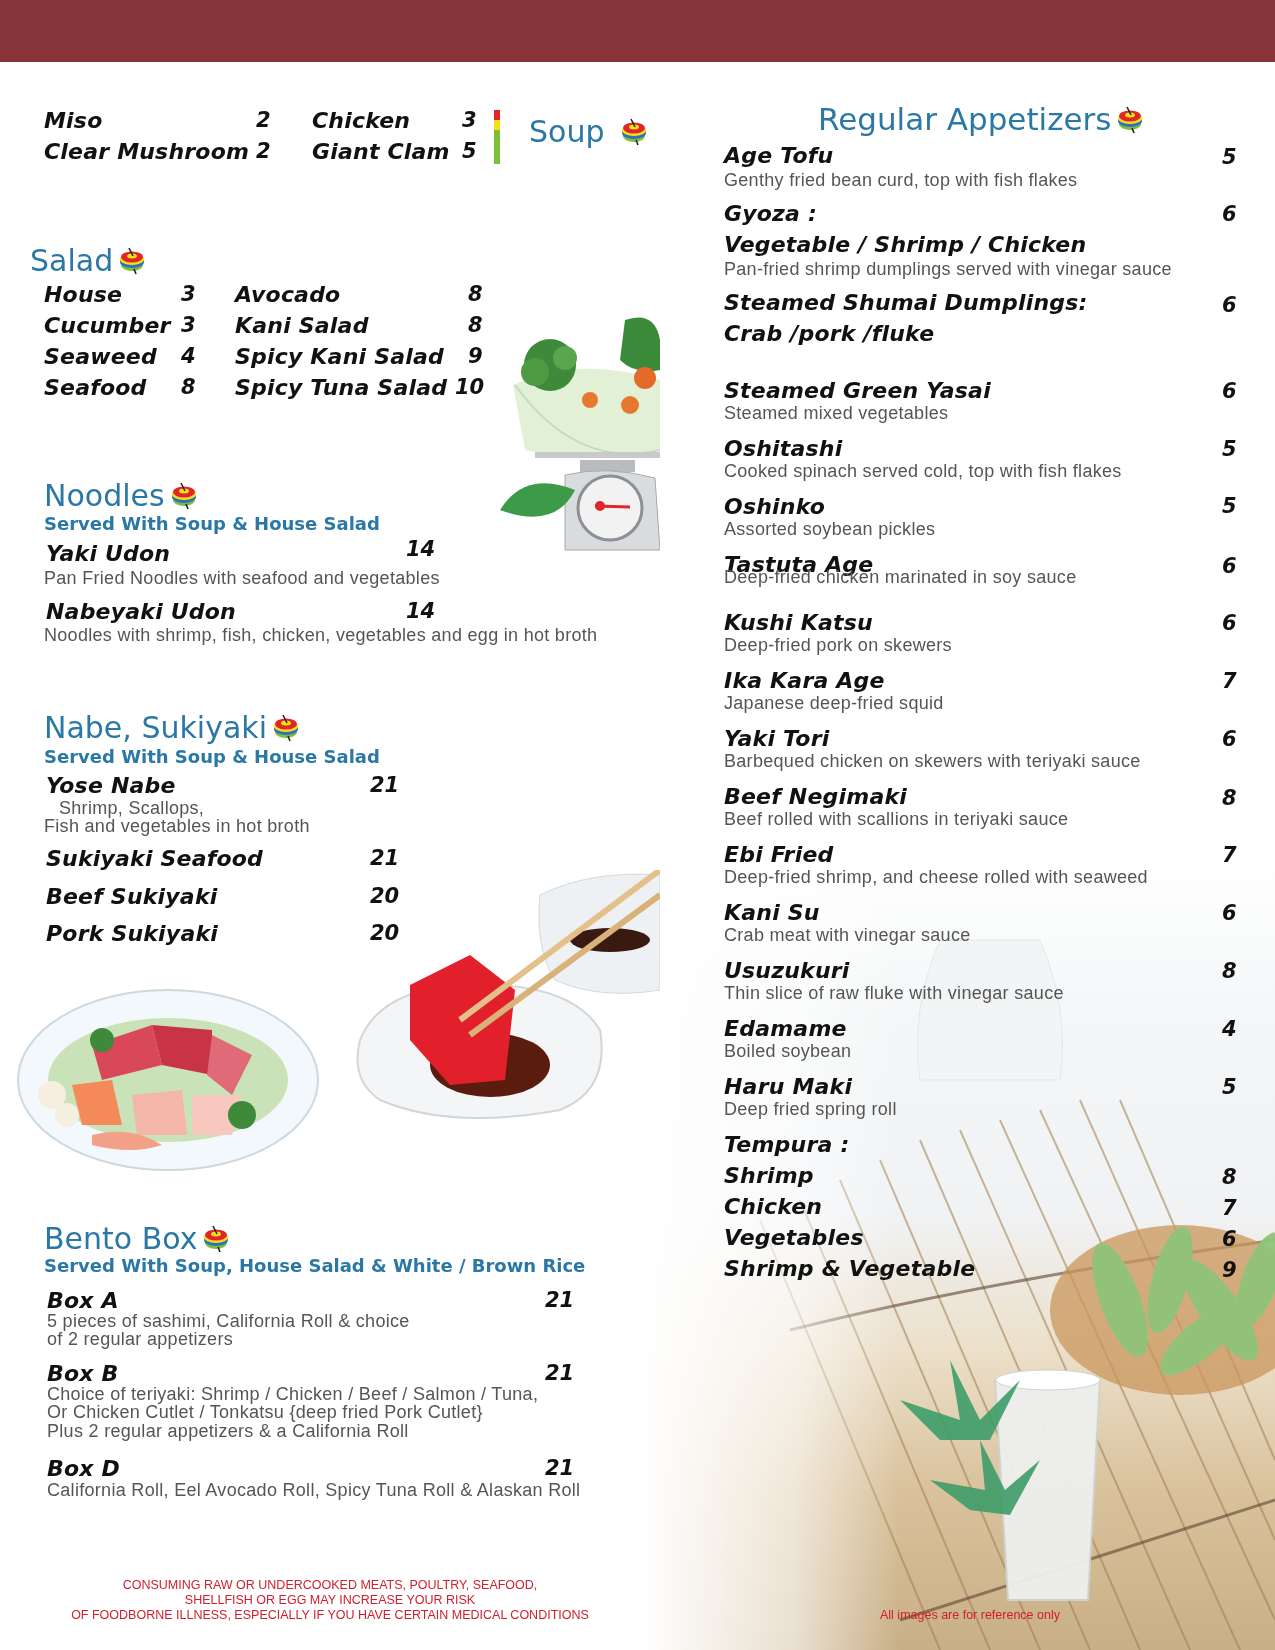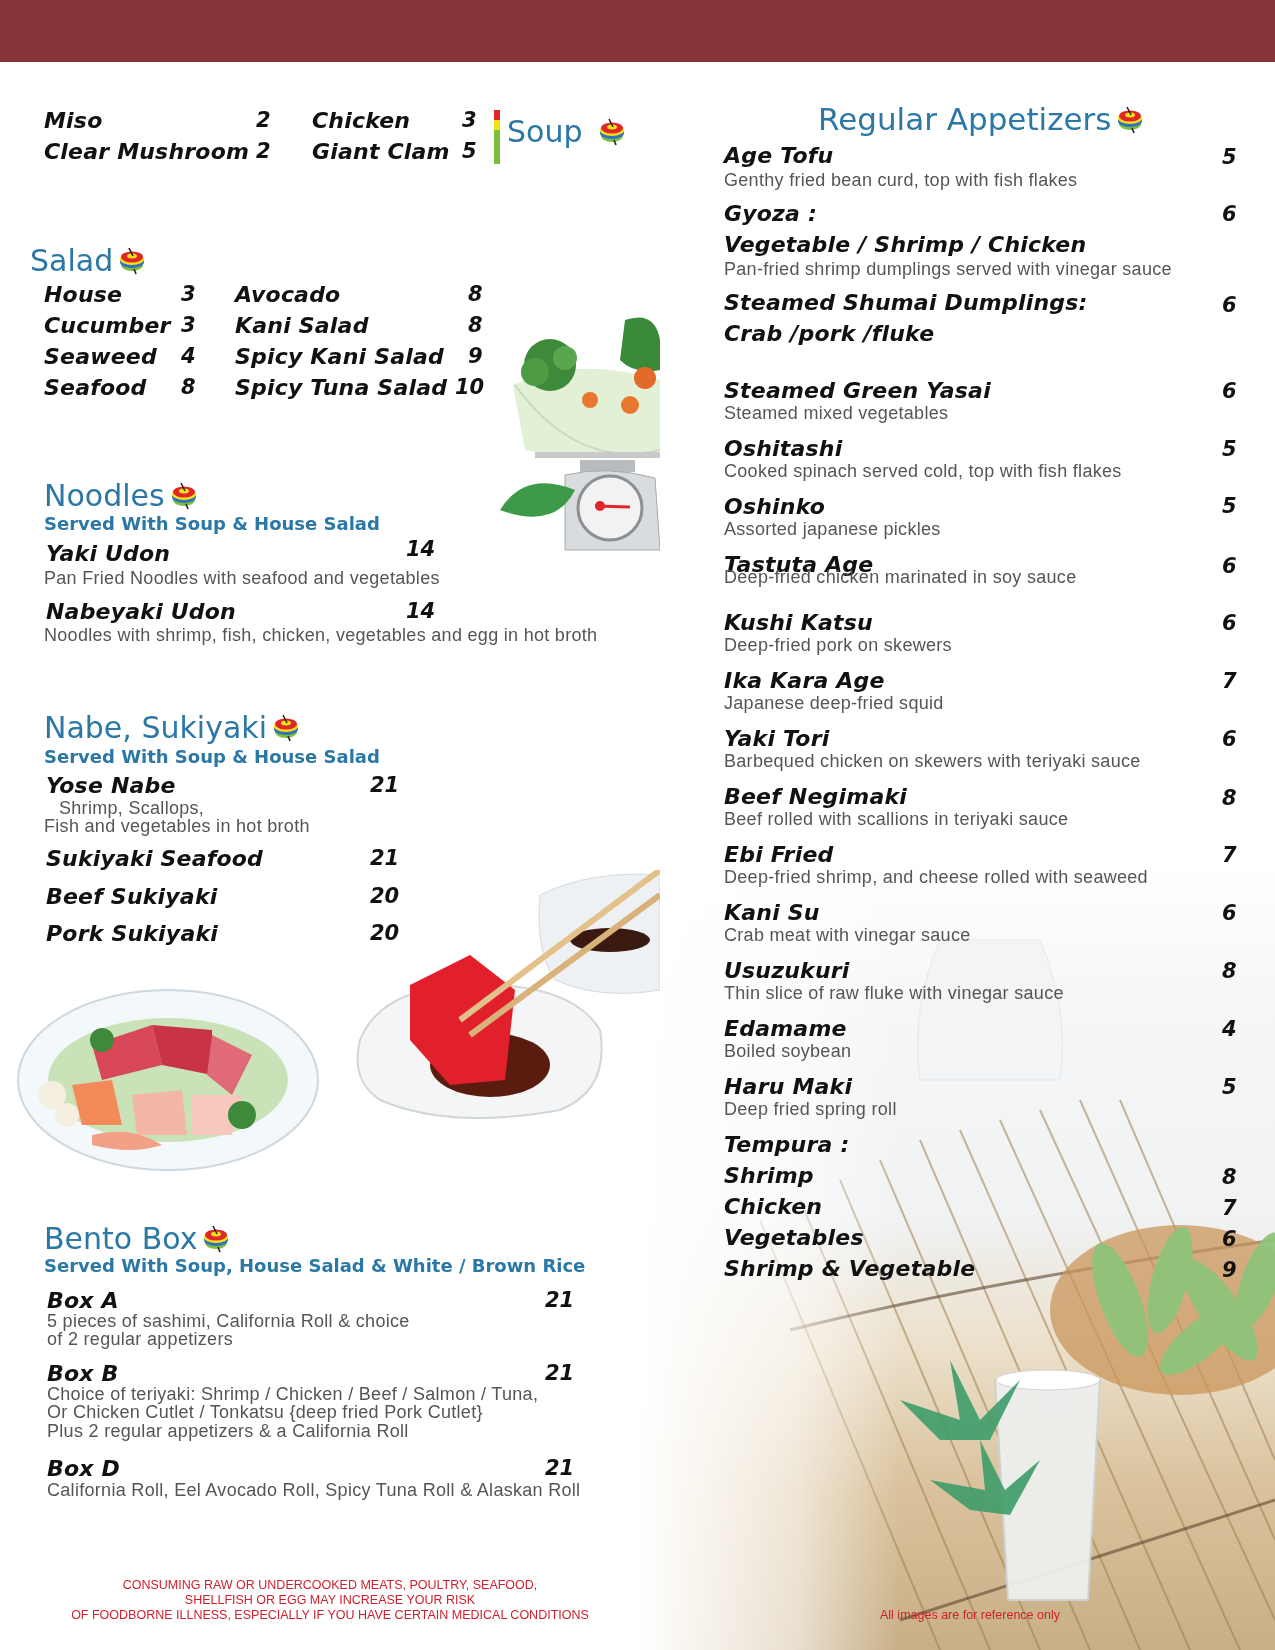--- a/index.html
+++ b/index.html
@@ -97,21 +97,21 @@
 </div>
 <div class="soup-row" style="left:312px; top:139px;">
   <span class="item-name abs" style="left:0; top:0;">Giant Clam</span>
   <span class="item-price abs" style="left:150px; top:0;">5</span>
 </div>
 <div class="color-bar">
   <div class="r"></div>
     <div class="y"></div>
     <div class="g"></div>
 </div>
-<div class="section-title abs" style="left:507px; top:114px;gap:17px;">
+<div class="section-title abs" style="left:529px; top:114px;gap:17px;">
   <span>Soup</span>
   <span class="top-icon">
     <svg viewBox="0 0 26 28">
         <ellipse cx="13" cy="18" rx="11" ry="6" fill="#7dbf3a"></ellipse>
         <ellipse cx="13" cy="15" rx="12" ry="6" fill="#2f6fc4"></ellipse>
         <ellipse cx="13" cy="12" rx="12" ry="6" fill="#f3e20f"></ellipse>
         <ellipse cx="13" cy="10" rx="11" ry="5.5" fill="#e0262b"></ellipse>
         <ellipse cx="13" cy="9" rx="5" ry="2.5" fill="#f3e20f"></ellipse>
         <line x1="10" y1="1" x2="14" y2="9" stroke="#222" stroke-width="1.6"></line>
         <line x1="15" y1="22" x2="17" y2="27" stroke="#222" stroke-width="1.6"></line>
@@ -318,21 +318,21 @@
 <span class="item-name abs" style="left:724px; top:378px;">Steamed Green Yasai</span>
 <span class="item-price abs" style="left:1222px; top:379px;">6</span>
 <span class="item-desc abs" style="left:724px; top:404px;">Steamed mixed vegetables</span>
 
 <span class="item-name abs" style="left:724px; top:436px;">Oshitashi</span>
 <span class="item-price abs" style="left:1222px; top:437px;">5</span>
 <span class="item-desc abs" style="left:724px; top:462px;">Cooked spinach served cold, top with fish flakes</span>
 
 <span class="item-name abs" style="left:724px; top:494px;">Oshinko</span>
 <span class="item-price abs" style="left:1222px; top:494px;">5</span>
-<span class="item-desc abs" style="left:724px; top:520px;">Assorted japanese pickles</span>
+<span class="item-desc abs" style="left:724px; top:520px;">Assorted soybean pickles</span>
 
 <span class="item-name abs" style="left:724px; top:552px;">Tastuta Age</span>
 <span class="item-price abs" style="left:1222px; top:554px;">6</span>
 <span class="item-desc abs" style="left:724px; top:568px;">Deep-fried chicken marinated in soy sauce</span>
 
 <span class="item-name abs" style="left:724px; top:610px;">Kushi Katsu</span>
 <span class="item-price abs" style="left:1222px; top:611px;">6</span>
 <span class="item-desc abs" style="left:724px; top:636px;">Deep-fried pork on skewers</span>
 
 <span class="item-name abs" style="left:724px; top:668px;">Ika Kara Age</span>

